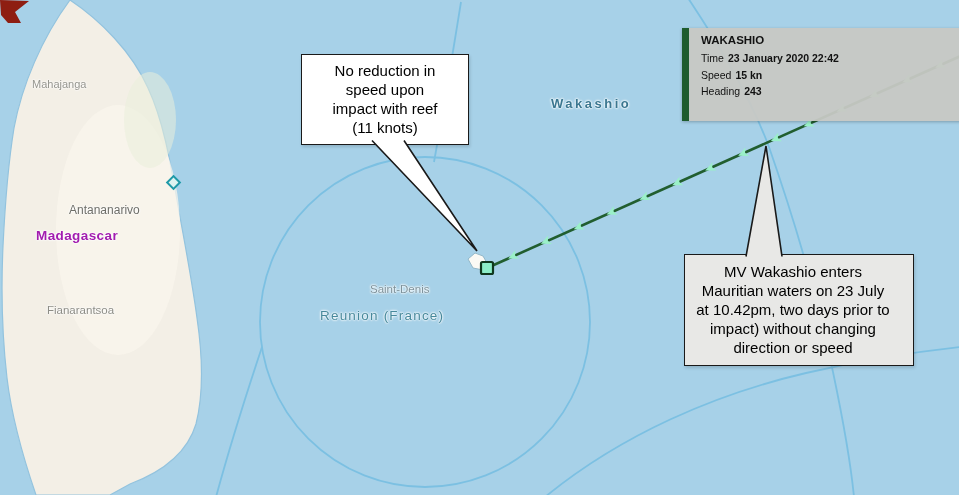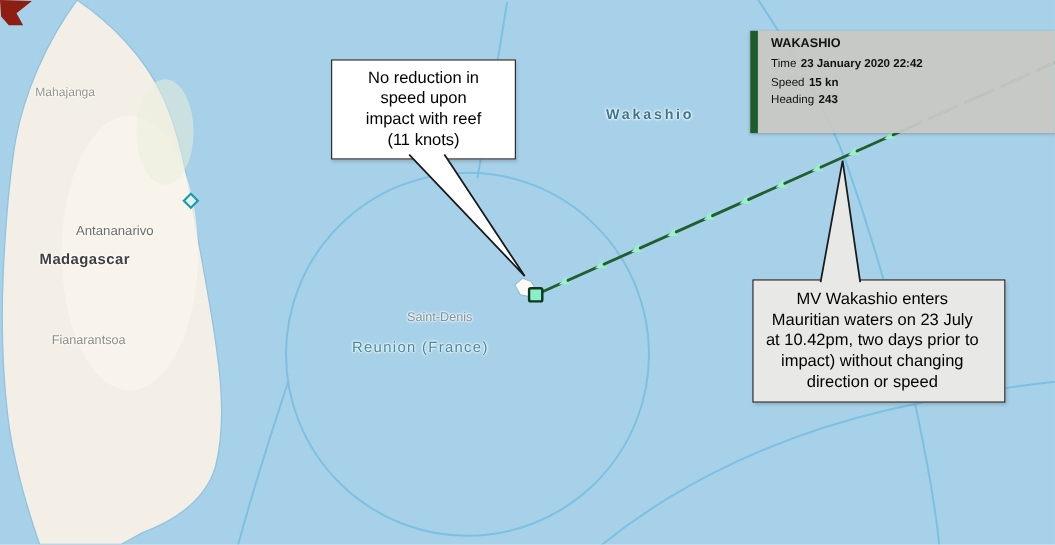--- a/index.html
+++ b/index.html
@@ -10,21 +10,21 @@
   }
   .map-svg{position:absolute;left:0;top:0;z-index:1;}
   .overlay-svg{position:absolute;left:0;top:0;z-index:6;pointer-events:none;}
 
   .map-label{
     position:absolute;z-index:2;white-space:nowrap;
     text-shadow:0 0 2px #fff,0 0 2px #fff,0 0 3px #fff;
   }
   .lbl-mahajanga{left:32px;top:78px;font-size:11px;color:#95958e;}
   .lbl-antananarivo{left:69px;top:203px;font-size:12px;color:#6e6e68;}
-  .lbl-madagascar{left:36px;top:228px;font-size:13.5px;font-weight:bold;color:#404040;letter-spacing:.4px;}
+  .lbl-madagascar{left:36px;top:228px;font-size:13.5px;font-weight:bold;color:#a21caf;letter-spacing:.4px;}
   .lbl-fianarantsoa{left:47px;top:304px;font-size:11.5px;color:#8d8d86;}
   .lbl-mauritius{left:551px;top:96px;font-size:13px;font-weight:bold;color:#3a7690;letter-spacing:2.5px;}
   .lbl-saintdenis{left:370px;top:283px;font-size:11.5px;color:#7e939c;}
   .lbl-reunion{left:320px;top:308px;font-size:13.5px;color:#47899c;letter-spacing:1.2px;}
 
   .vessel-tooltip{
     position:absolute;z-index:4;left:682px;top:28px;width:252px;min-height:79px;
     background:rgba(199,200,196,.95);
     border-left:7px solid #1e5c2e;
     padding:6px 10px 8px 12px;

